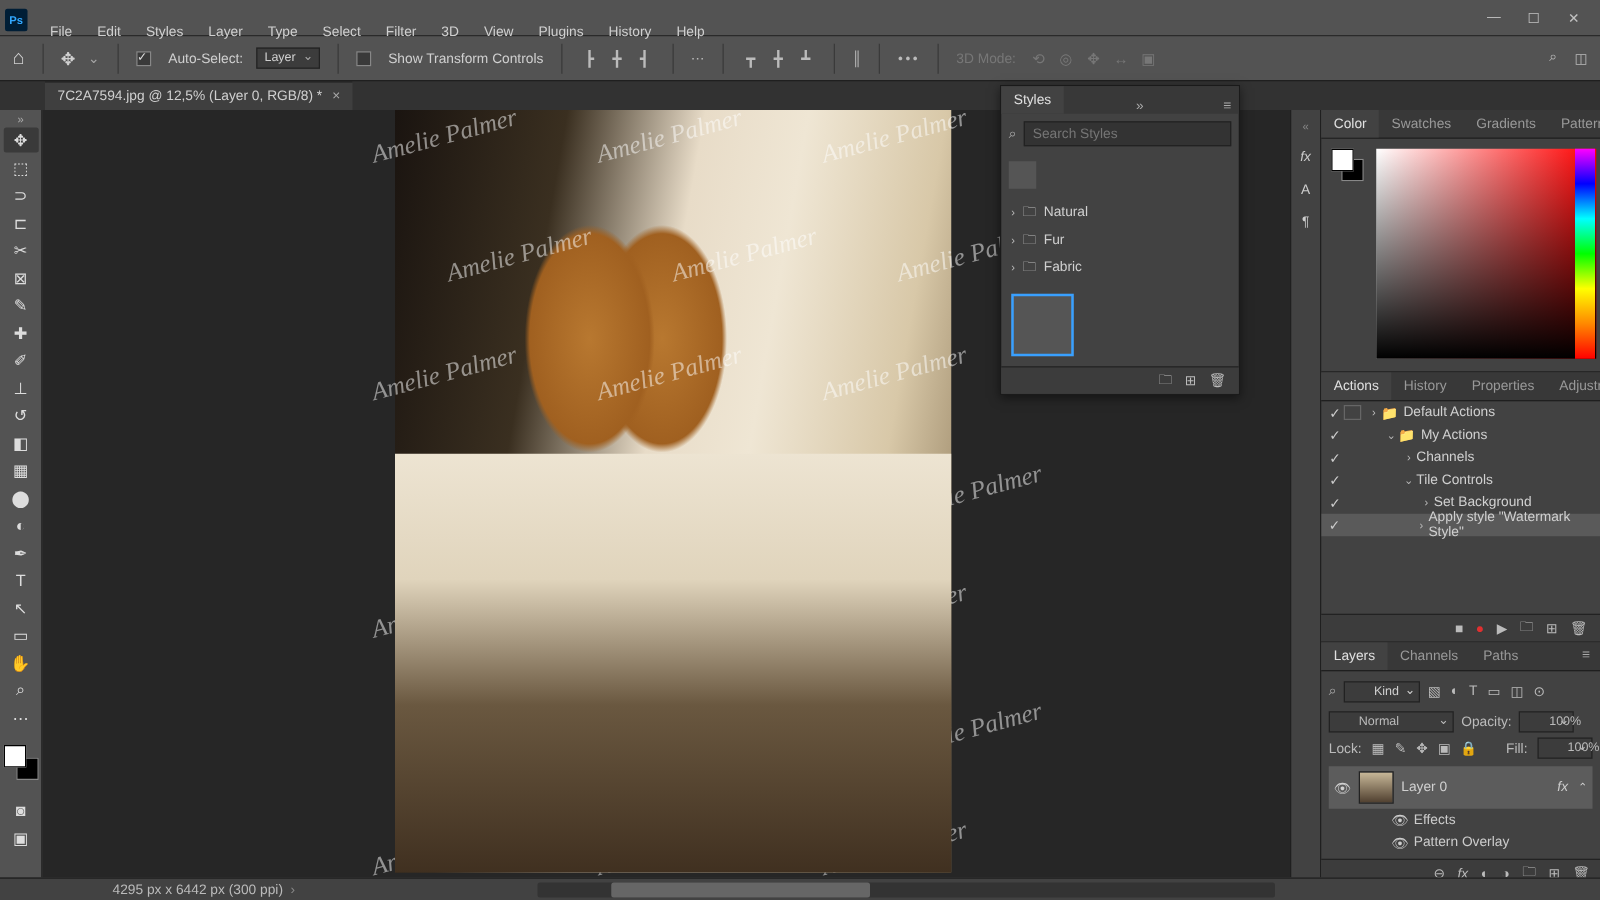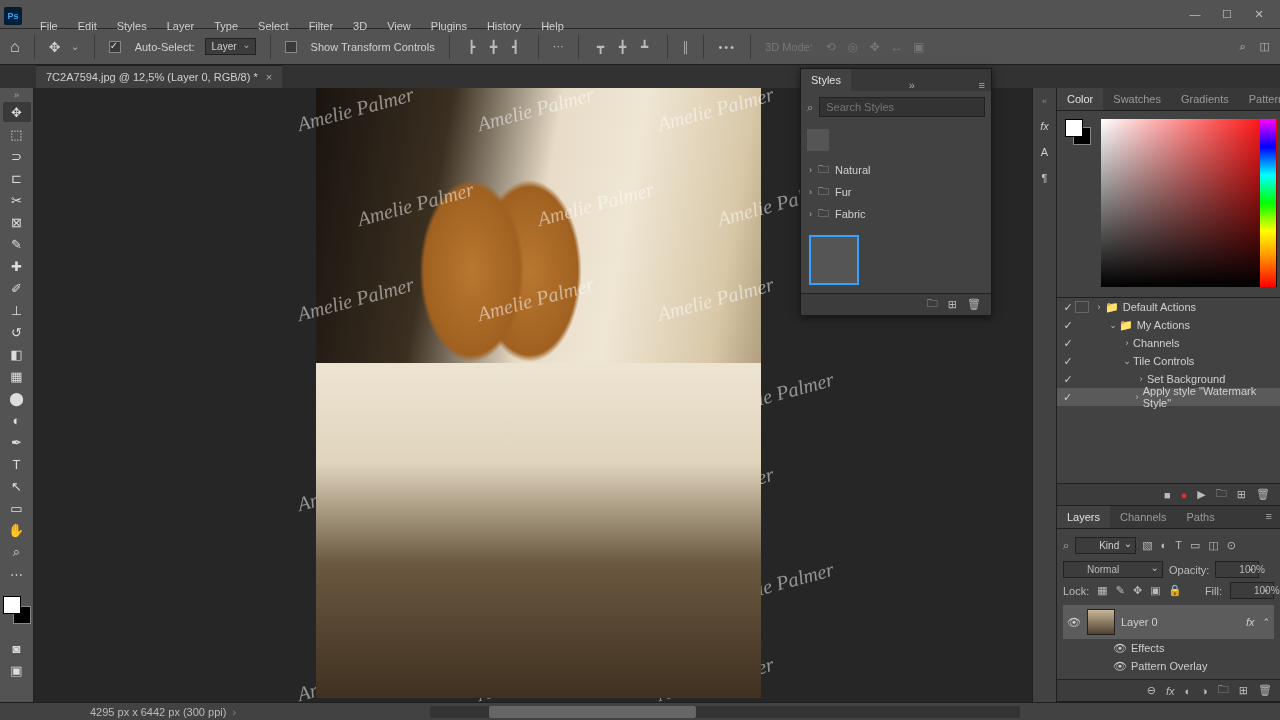--- a/index.html
+++ b/index.html
@@ -279,20 +279,27 @@
         <div class="mini-swatch">
             <div class="bg"></div>
             <div class="fg"></div>
           </div>
         <div class="color-field"></div>
         <div class="hue-strip"></div>
       </div>
     </div>
 
     <div class="panel" style="display:flex;flex-direction:column;height:216px">
+      <div class="panel-tabs">
+        <div class="ptab active">Actions</div>
+        <div class="ptab">History</div>
+        <div class="ptab">Properties</div>
+        <div class="ptab">Adjustments</div>
+
+      </div>
       <div class="actions-body" id="actions-body">
           <div class="act-row">
             <span class="ck">✓</span>
             <span class="sq" style=""></span>
             <span class="spacer" style="width:0px"></span>
             <span class="caret">›</span>
             <span class="folder">📁</span>
             <span class="lbl">Default Actions</span>
           </div>
           <div class="act-row">

